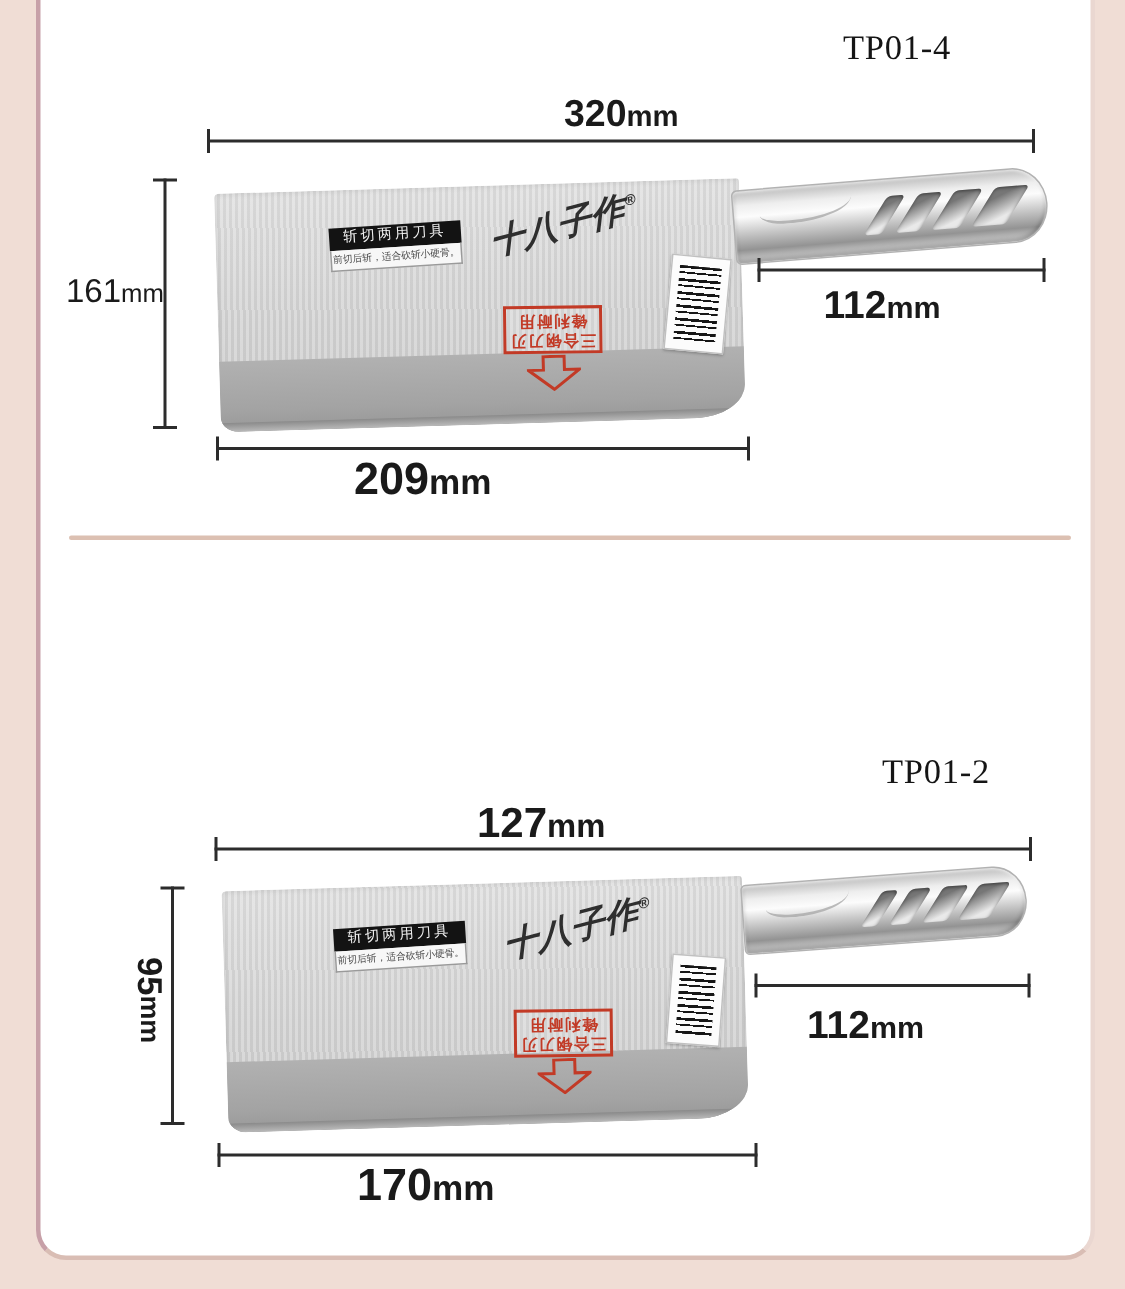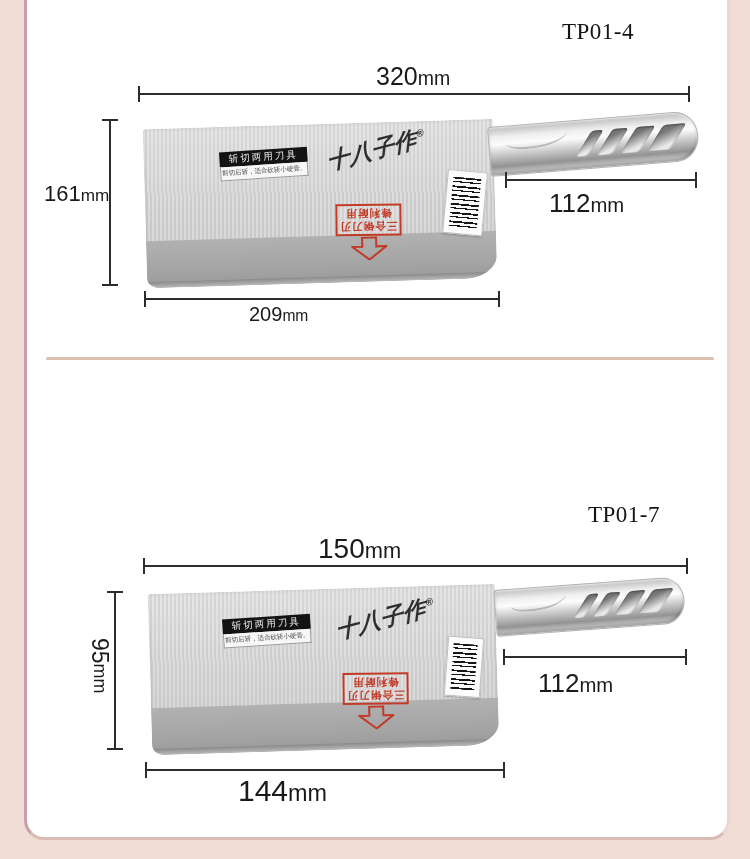--- a/index.html
+++ b/index.html
@@ -24,26 +24,26 @@
   
   .dim-h{position:absolute;height:16px}
   .dim-h .ln{position:absolute;left:0;right:0;top:7px;height:2px;background:#2c2c2c}
   .dim-h::before,.dim-h::after{content:"";position:absolute;top:0;width:2px;height:16px;background:#2c2c2c}
   .dim-h::before{left:0}.dim-h::after{right:0}
   .dim-v{position:absolute;width:16px}
   .dim-v .ln{position:absolute;top:0;bottom:0;left:7px;width:2px;background:#2c2c2c}
   .dim-v::before,.dim-v::after{content:"";position:absolute;left:0;width:16px;height:2px;background:#2c2c2c}
   .dim-v::before{top:0}.dim-v::after{bottom:0}
 
-  .dlabel{position:absolute;color:#1a1a1a;font-weight:normal;white-space:nowrap}
+  .dlabel{position:absolute;color:#1a1a1a;font-weight:bold;white-space:nowrap}
   .dlabel .unit{font-size:.78em}
   #lab1-total{left:376px;top:62px;font-size:25px}
   #lab1-height{left:44px;top:181px;font-size:22px;font-weight:400}
   #lab1-handle{left:549px;top:188px;font-size:26px}
-  #lab1-blade{left:249px;top:303px;font-size:20px}
+  #lab1-blade{left:236px;top:303px;font-size:30px}
   #lab2-total{left:318px;top:533px;font-size:28px}
   #lab2-height{left:86px;top:638px;font-size:23px;writing-mode:vertical-rl}
   #lab2-handle{left:538px;top:668px;font-size:26px}
   #lab2-blade{left:238px;top:774px;font-size:30px}
 
   #dim1-total{left:138px;top:86px;width:552px}
   #dim1-height{left:102px;top:119px;height:167px}
   #dim1-handle{left:505px;top:172px;width:192px}
   #dim1-blade{left:144px;top:291px;width:356px}
   #dim2-total{left:143px;top:558px;width:545px}
@@ -160,26 +160,26 @@
   </div>
 <div class="dlabel" id="lab1-handle"><span>112</span><span class="unit">mm</span></div>
 
 <div class="dim-h" id="dim1-blade">
     <div class="ln"></div>
   </div>
 <div class="dlabel" id="lab1-blade"><span>209</span><span class="unit">mm</span></div>
 
 <div class="divider"></div>
 
-<div class="tp" id="tp2">TP01-7</div>
+<div class="tp" id="tp2">TP01-2</div>
 
 <div class="dim-h" id="dim2-total">
     <div class="ln"></div>
   </div>
-<div class="dlabel" id="lab2-total"><span>150</span><span class="unit">mm</span></div>
+<div class="dlabel" id="lab2-total"><span>127</span><span class="unit">mm</span></div>
 
 <div class="dim-v" id="dim2-height">
     <div class="ln"></div>
   </div>
 <div class="dlabel" id="lab2-height"><span>95</span><span class="unit">mm</span></div>
 
 <div class="blade" id="blade2">
   <div class="band"></div>
   <div class="edge"></div>
   <div class="tag" id="tag2">
@@ -208,13 +208,13 @@
 </div>
 
 <div class="dim-h" id="dim2-handle">
     <div class="ln"></div>
   </div>
 <div class="dlabel" id="lab2-handle"><span>112</span><span class="unit">mm</span></div>
 
 <div class="dim-h" id="dim2-blade">
     <div class="ln"></div>
   </div>
-<div class="dlabel" id="lab2-blade"><span>144</span><span class="unit">mm</span></div>
+<div class="dlabel" id="lab2-blade"><span>170</span><span class="unit">mm</span></div>
 
 </body></html>

